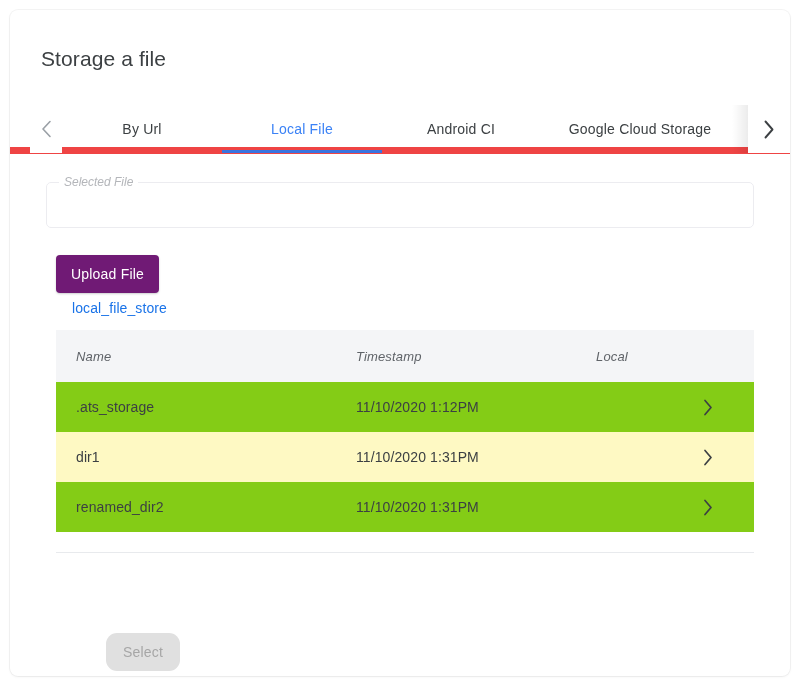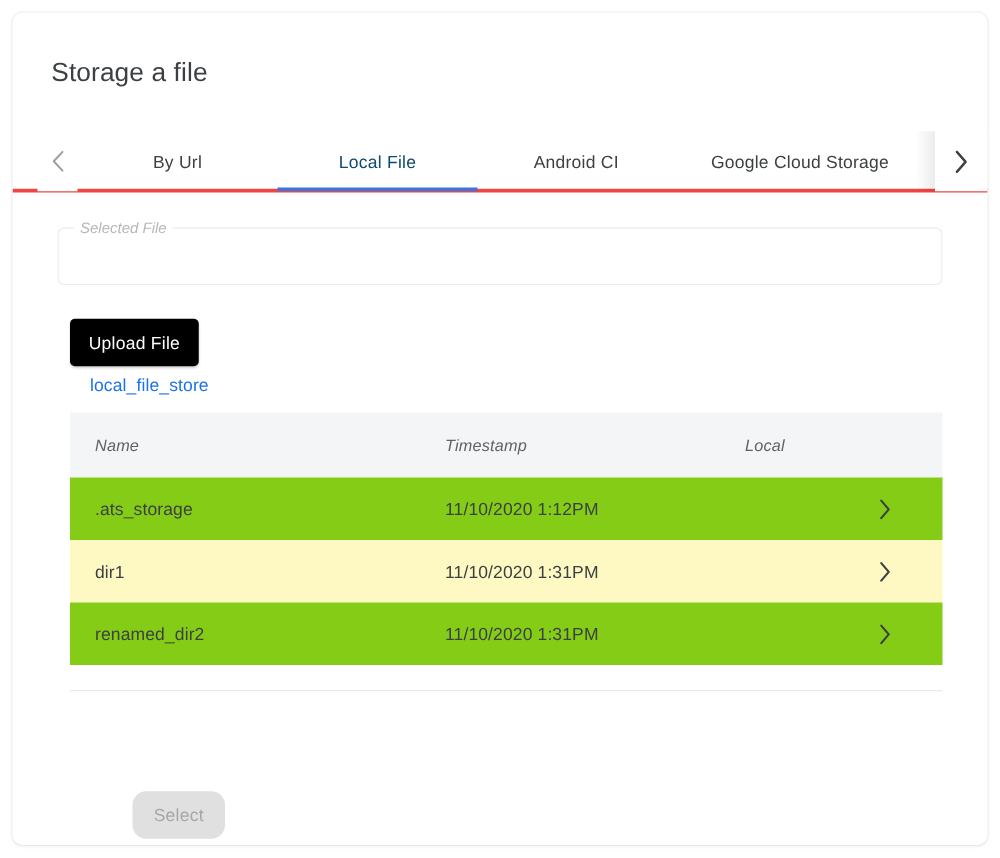--- a/index.html
+++ b/index.html
@@ -39,21 +39,21 @@
     white-space: nowrap;
   }
 
   
   .tabbar {
     position: absolute;
     left: 0;
     top: 95px;
     width: 780px;
     height: 49px;
-    border-bottom: 3px solid #ef4444;
+    border-bottom: 7px solid #ef4444;
     box-sizing: border-box;
   }
   .tab-scroll-btn {
     position: absolute;
     top: 0;
     width: 32px;
     height: 48px;
     display: flex;
     align-items: center;
     justify-content: center;
@@ -88,21 +88,21 @@
     height: 48px;
     padding: 0 16px;
     font-size: 14px;
     color: #3c4043;
     letter-spacing: 0.2px;
     white-space: nowrap;
     cursor: pointer;
     position: relative;
     box-sizing: border-box;
   }
-  .tab.active { color: #0c4a6e; font-weight: 500; }
+  .tab.active { color: #3b82f6; font-weight: 500; }
   .tab.active::after {
     content: "";
     position: absolute;
     left: 0;
     right: 0;
     bottom: 0;
     height: 3px;
     background: #3a74df;
   }
   .tab-w1 { width: 160px; }
@@ -165,21 +165,21 @@
     padding: 0;
   }
 
   
   .upload-btn {
     position: absolute;
     left: 46px;
     top: 245px;
     width: 103px;
     height: 38px;
-    background: #000000;
+    background: #701a75;
     color: #ffffff;
     border: none;
     border-radius: 4px;
     font-family: "Liberation Sans", sans-serif;
     font-size: 14px;
     letter-spacing: 0.2px;
     cursor: pointer;
     box-shadow: 0 1px 2px rgba(60,64,67,0.25);
   }
   .breadcrumb {

